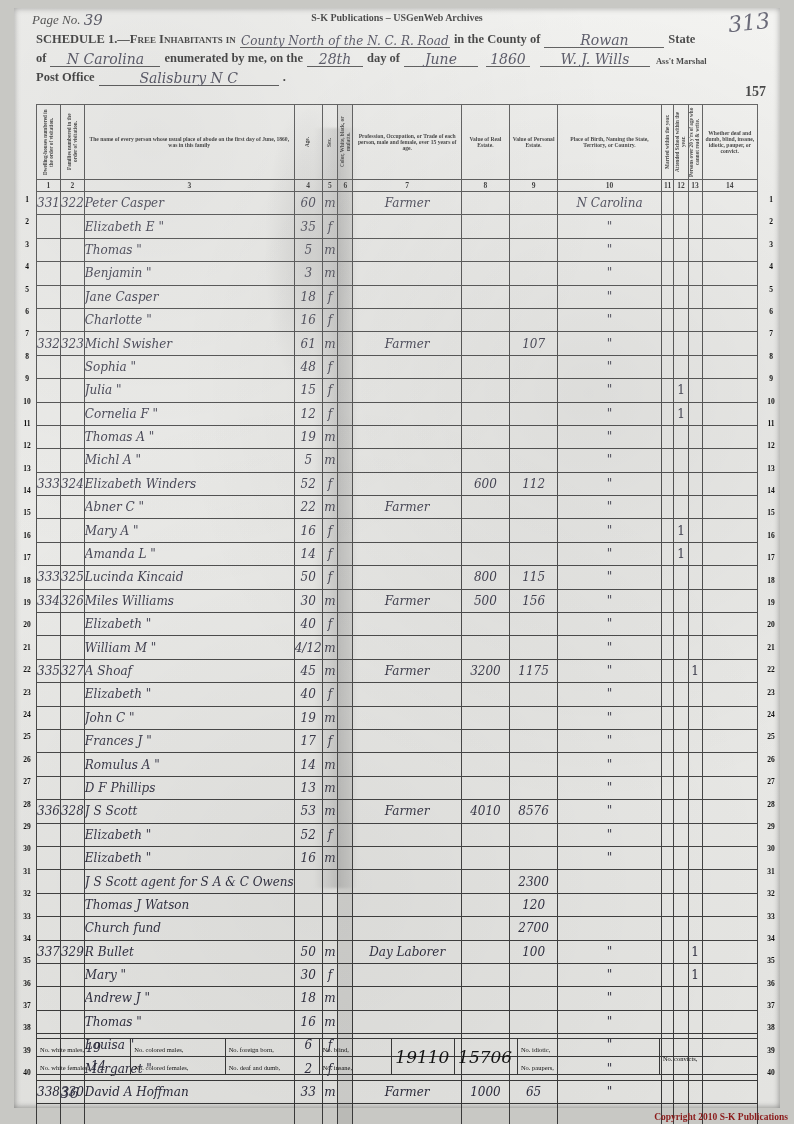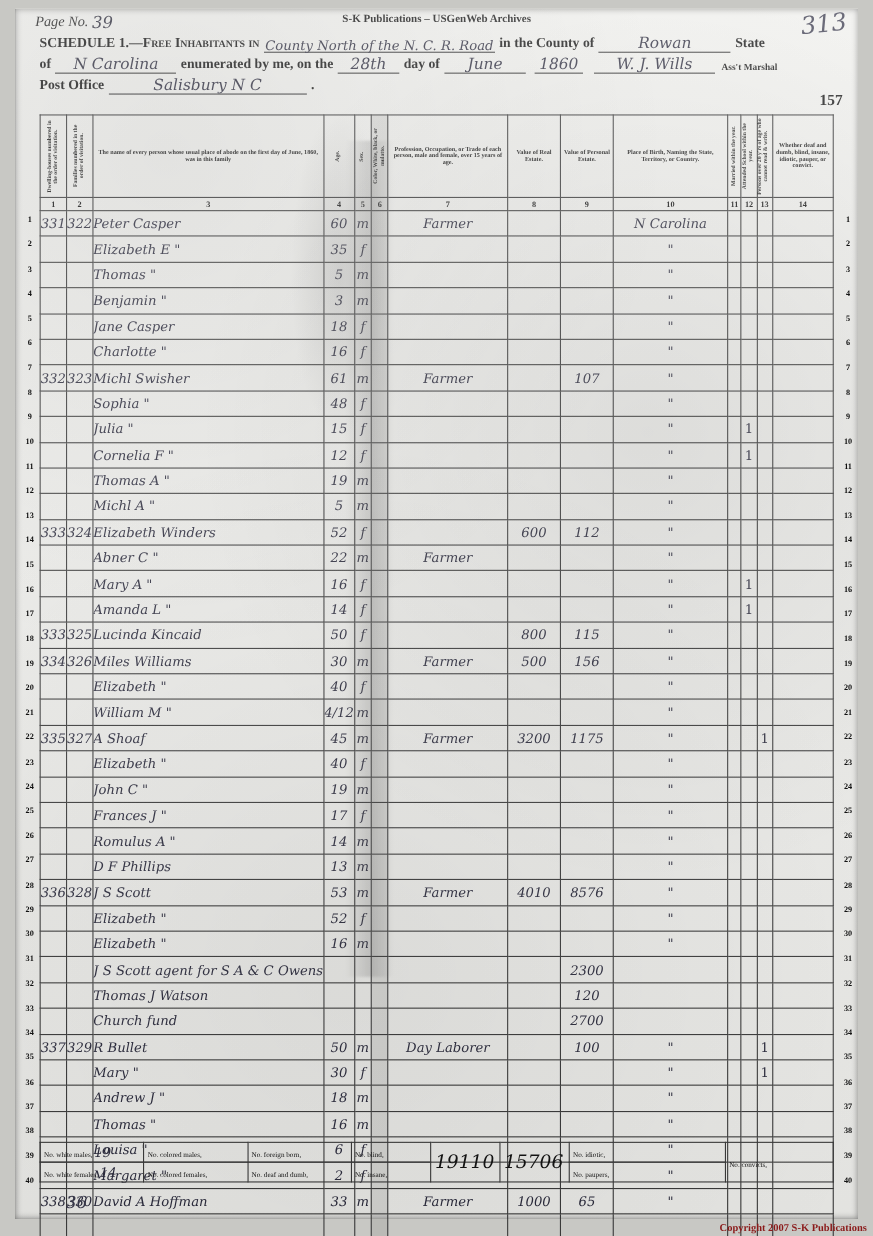--- a/index.html
+++ b/index.html
@@ -915,14 +915,14 @@
         <div style="height: 22.4px; line-height: 22.4px;">33</div>
         <div style="height: 22.4px; line-height: 22.4px;">34</div>
         <div style="height: 22.4px; line-height: 22.4px;">35</div>
         <div style="height: 22.4px; line-height: 22.4px;">36</div>
         <div style="height: 22.4px; line-height: 22.4px;">37</div>
         <div style="height: 22.4px; line-height: 22.4px;">38</div>
         <div style="height: 22.4px; line-height: 22.4px;">39</div>
         <div style="height: 22.4px; line-height: 22.4px;">40</div>
       </div>
     </div>
-  <div class="copy">Copyright 2007 S-K Publications</div>
+  <div class="copy">Copyright 2010 S-K Publications</div>
 </div>
 
 </body></html>

